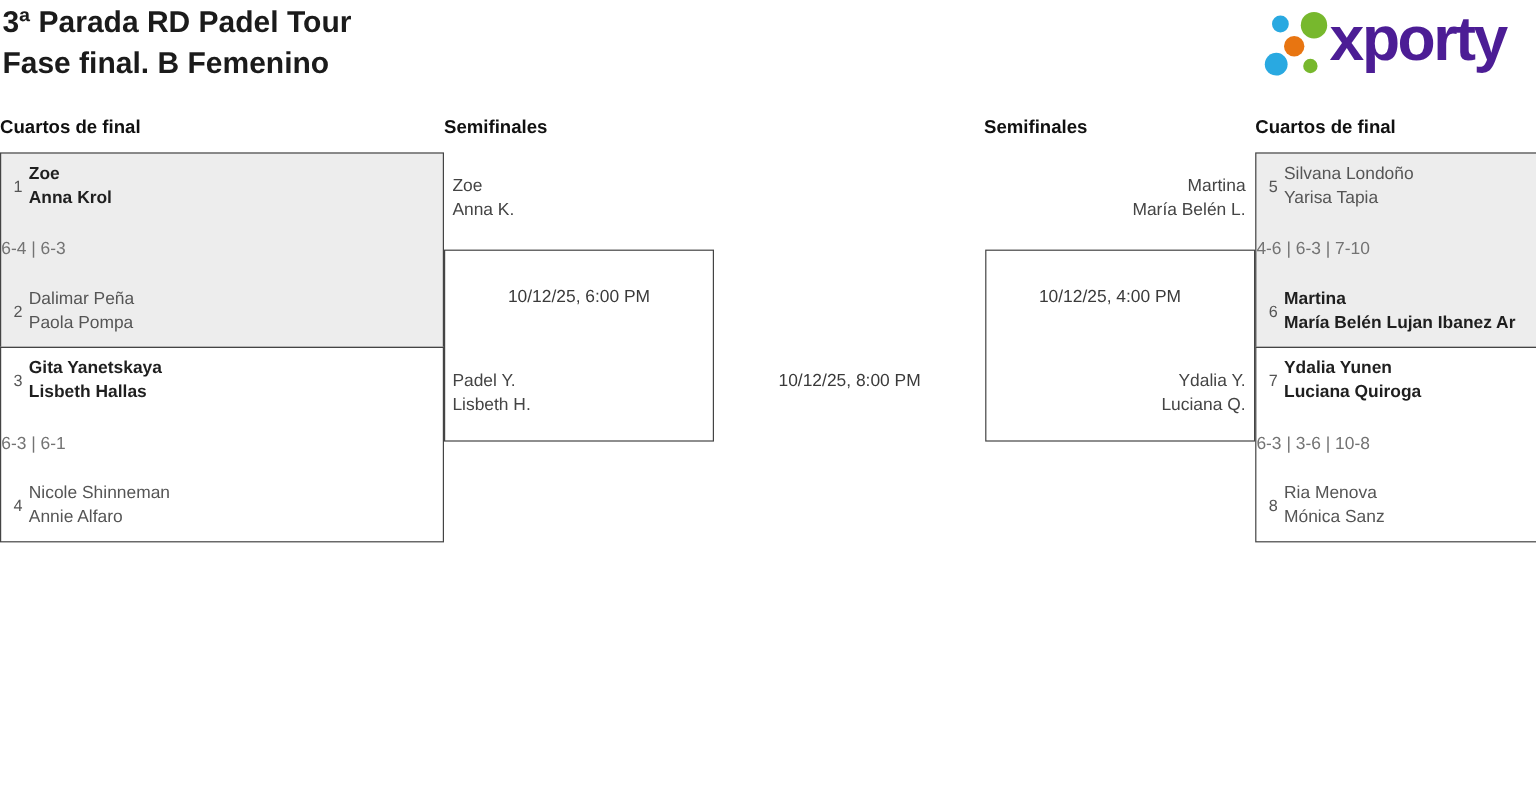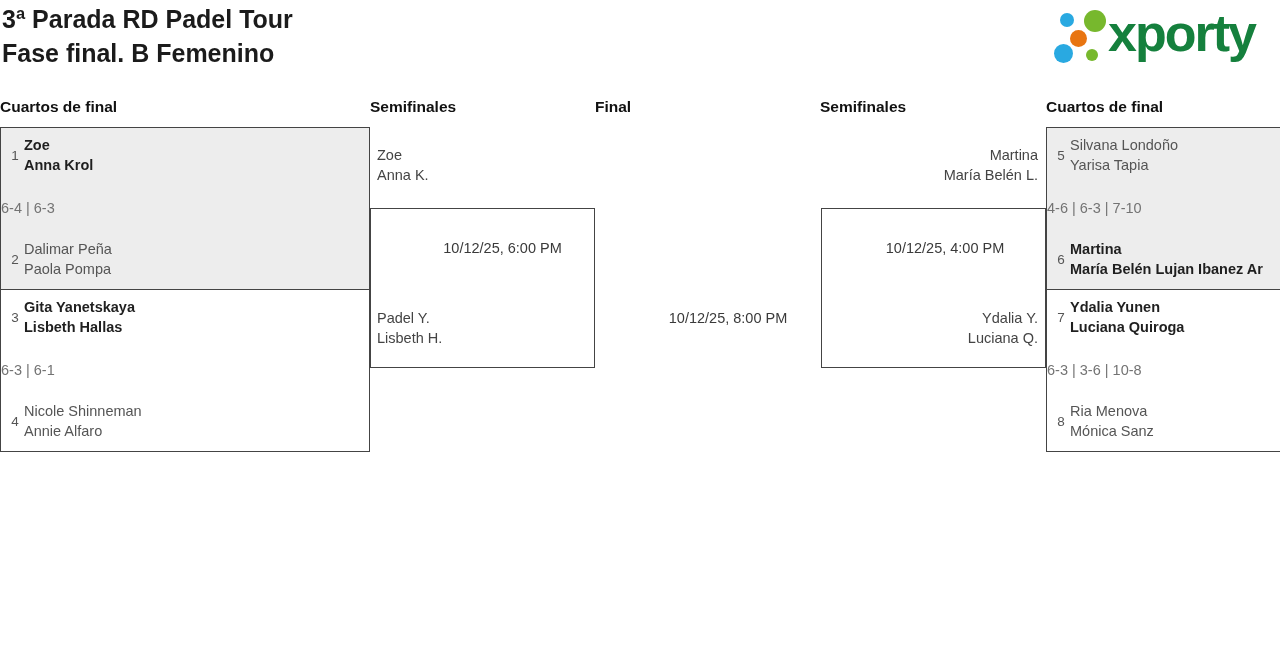--- a/index.html
+++ b/index.html
@@ -34,31 +34,30 @@
     box-sizing:border-box;background:transparent;
   }
   .sf-team{
     position:absolute;font-size:14.5px;line-height:19.5px;color:#444;
     white-space:nowrap;
   }
   .sf-team.right{text-align:right;}
   .sf-date{
     position:absolute;font-size:14.5px;color:#3a3a3a;text-align:center;
     white-space:nowrap;
-    margin-left:20px;
   }
   .logo-dot{position:absolute;border-radius:50%;}
   .dot-blue-small {left:1060px;top:13px;width:14px;height:14px;background:#29a9e1;}
   .dot-green-large{left:1084px;top:10px;width:22px;height:22px;background:#77b82d;}
   .dot-orange     {left:1070px;top:30px;width:17px;height:17px;background:#e87511;}
   .dot-blue-large {left:1054px;top:44px;width:19px;height:19px;background:#29a9e1;}
   .dot-green-small{left:1086px;top:49px;width:12px;height:12px;background:#77b82d;}
   .logo-word{
     position:absolute;left:1108px;top:2px;font-size:52px;font-weight:700;
-    letter-spacing:-2px;color:#15803d;line-height:62px;
+    letter-spacing:-2px;color:#4c1d95;line-height:62px;
   }
 </style>
 </head>
 <body>
 
 <div class="stage">
 
   <div class="title">
     <div>3ª Parada RD Padel Tour</div>
     <div>Fase final. B Femenino</div>
@@ -68,21 +67,20 @@
     <span class="logo-dot dot-blue-small"></span>
     <span class="logo-dot dot-green-large"></span>
     <span class="logo-dot dot-orange"></span>
     <span class="logo-dot dot-blue-large"></span>
     <span class="logo-dot dot-green-small"></span>
     <span class="logo-word">xporty</span>
   </div>
 
   <div class="col-header" style="left:0;width:370px">Cuartos de final</div>
   <div class="col-header" style="left:370px;width:225px">Semifinales</div>
-  <div class="col-header" style="left:595px;width:226px">Final</div>
   <div class="col-header" style="left:820px;width:226px">Semifinales</div>
   <div class="col-header" style="left:1046px;width:370px">Cuartos de final</div>
 
   <div class="match shaded" style="left:0;top:127px">
     <div class="team-row">
       <span class="seed">1</span>
       <div class="names winner">
         <div>Zoe</div>
         <div>Anna Krol</div>
       </div>

